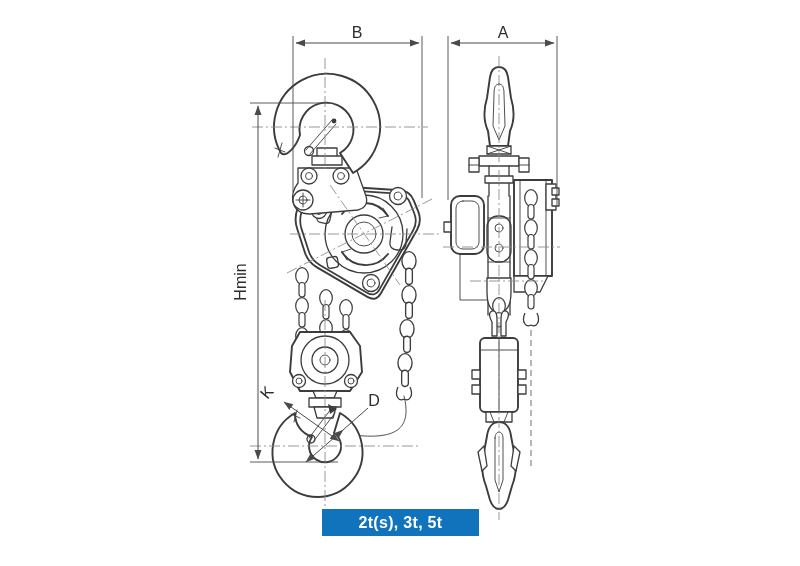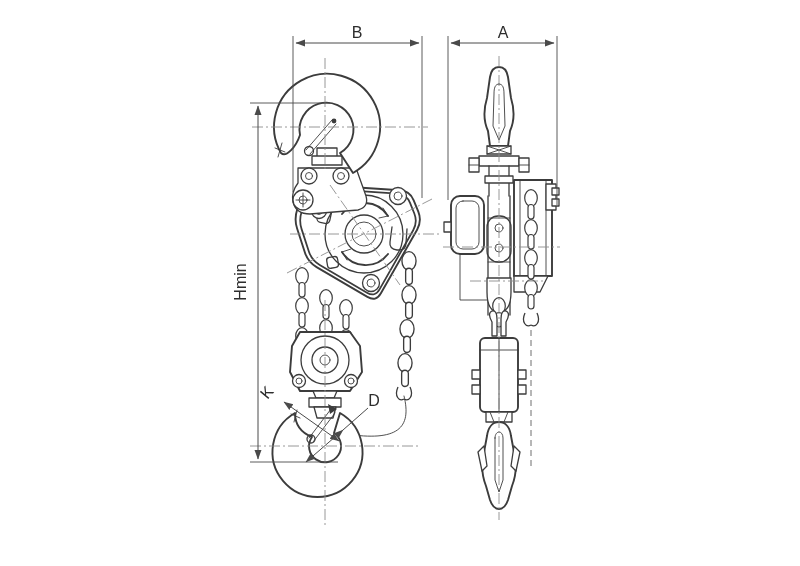--- a/index.html
+++ b/index.html
@@ -248,13 +248,16 @@
     <text class="dimtxt" transform="translate(271,396) rotate(-50)" text-anchor="middle">K</text>
   </g>
 
   <g>
     <line class="dim" x1="368" y1="408" x2="343" y2="430"></line>
     <line class="dim" x1="343" y1="430" x2="306" y2="462" marker-start="url(#arw)" marker-end="url(#arw)"></line>
     <text class="dimtxt" x="374" y="406" text-anchor="middle">D</text>
   </g>
 </svg>
 
+<div class="caption">
+  <span>2t(s), 3t, 5t</span>
 </div>
+</div>
 
 </body></html>

